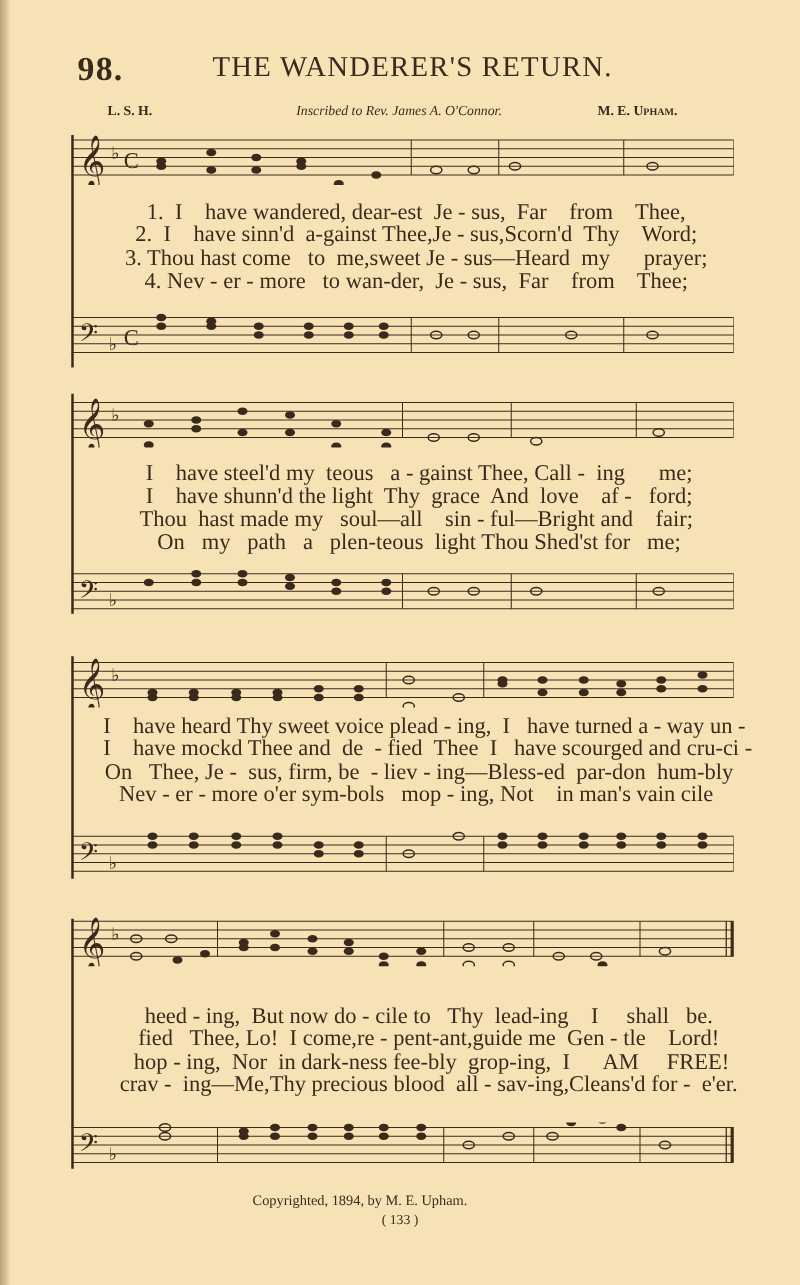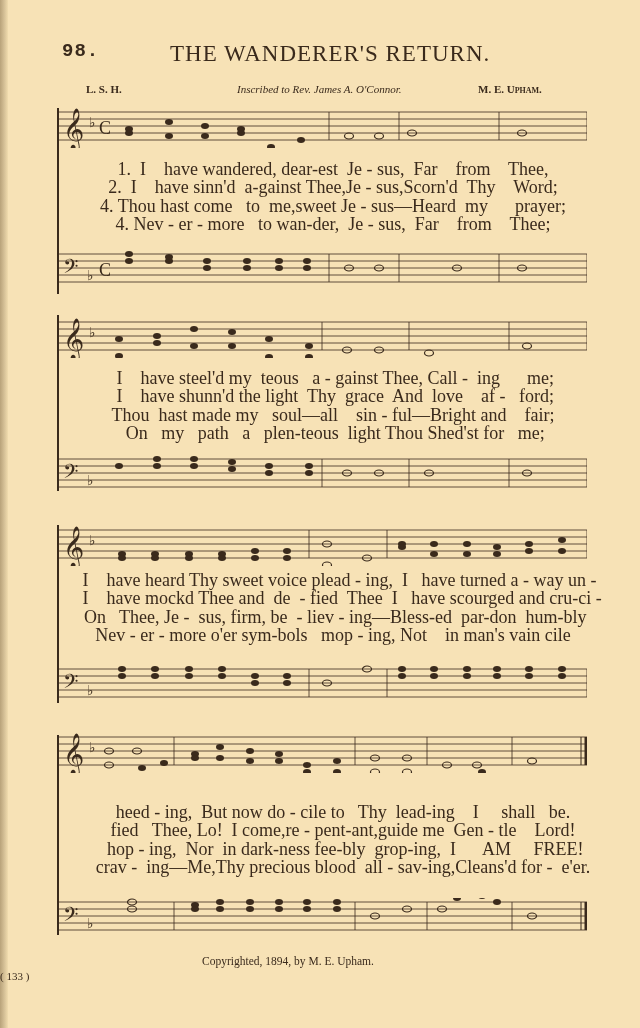--- a/index.html
+++ b/index.html
@@ -1,31 +1,31 @@
 <!DOCTYPE html>
 <html><head>
 <meta charset="utf-8">
 <style>
   html,body{margin:0;padding:0;}
   body{width:640px;height:1028px;background:#f7e2b6;position:relative;overflow:hidden;
        font-family:"Liberation Serif","DejaVu Serif",serif;color:#3a2a1c;}
   .binding{position:absolute;left:0;top:0;width:8px;height:1028px;background:linear-gradient(90deg,#b8a27a,#d9c49a 60%,#f1dcae);}
   .abs{position:absolute;}
-  .hymn-num{left:62px;top:40px;font-size:19px;font-weight:bold;letter-spacing:1px;font-family:Liberation Mono, monospace;}
+  .hymn-num{left:62px;top:40px;font-size:27px;font-weight:bold;letter-spacing:1px;font-family:Liberation Serif, serif;}
   .hymn-title{left:170px;top:41px;font-size:23px;letter-spacing:1px;}
   .credit{top:83px;font-size:11px;}
   .credit-left{left:86px;font-weight:bold;}
   .credit-mid{left:213px;font-style:italic;margin-left:24px;}
   .credit-right{left:478px;font-variant:small-caps;font-weight:bold;}
   .staff{position:absolute;left:57px;width:530px;height:36px;}
   .staff svg{position:absolute;left:0;top:0;}
   .lyrics{position:absolute;left:78px;width:510px;font-size:18px;line-height:18.4px;text-align:center;}
   .lyrics div{white-space:pre;}
   .footer-copy{left:0;width:576px;text-align:center;top:955px;font-size:11.5px;}
-  .footer-page{left:0;width:640px;top:970px;font-size:11px;}
+  .footer-page{left:0;width:640px;text-align:center;top:970px;font-size:11px;}
   .brace{position:absolute;left:57px;width:2px;background:#3a2a1c;}
 </style>
 </head>
 <body>
 
 <div class="binding"></div>
 
 <div class="abs hymn-num">98.</div>
 <div class="abs hymn-title">THE WANDERER'S RETURN.</div>
 <div class="abs credit credit-left">L. S. H.</div>
@@ -65,21 +65,21 @@
       <ellipse cx="292" cy="28" rx="4.5" ry="3"></ellipse>
         <ellipse cx="322" cy="28" rx="4.5" ry="3"></ellipse>
       <ellipse cx="355" cy="25" rx="4.5" ry="3"></ellipse>
         <ellipse cx="465" cy="25" rx="4.5" ry="3"></ellipse>
     </g>
   </svg>
 </div>
 <div class="lyrics" style="top:160px;">
   <div>1.  I    have wandered, dear-est  Je - sus,  Far    from    Thee,</div>
   <div>2.  I    have sinn'd  a-gainst Thee,Je - sus,Scorn'd  Thy    Word;</div>
-  <div>4. Thou hast come   to  me,sweet Je - sus—Heard  my      prayer;</div>
+  <div>3. Thou hast come   to  me,sweet Je - sus—Heard  my      prayer;</div>
   <div>4. Nev - er - more   to wan-der,  Je - sus,  Far    from    Thee;</div>
 </div>
 <div class="staff" style="top:250px;">
   <svg width="530" height="40">
     <g stroke="#3a2a1c" stroke-width="0.8">
       <line x1="0" y1="4" x2="530" y2="4"></line>
         <line x1="0" y1="11" x2="530" y2="11"></line>
         <line x1="0" y1="18" x2="530" y2="18"></line>
         <line x1="0" y1="25" x2="530" y2="25"></line>
         <line x1="0" y1="32" x2="530" y2="32"></line>

